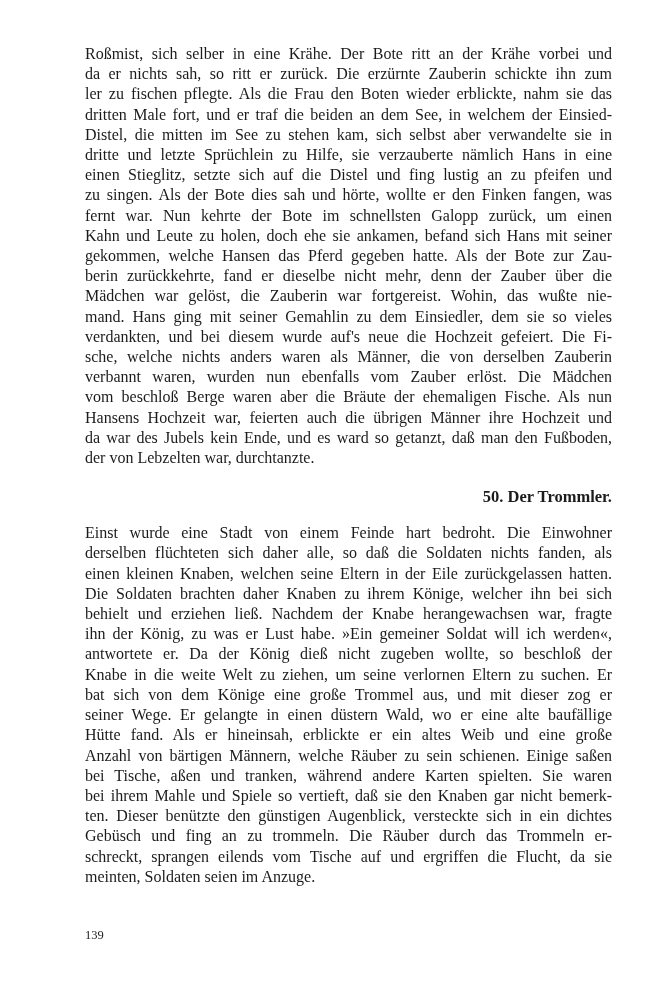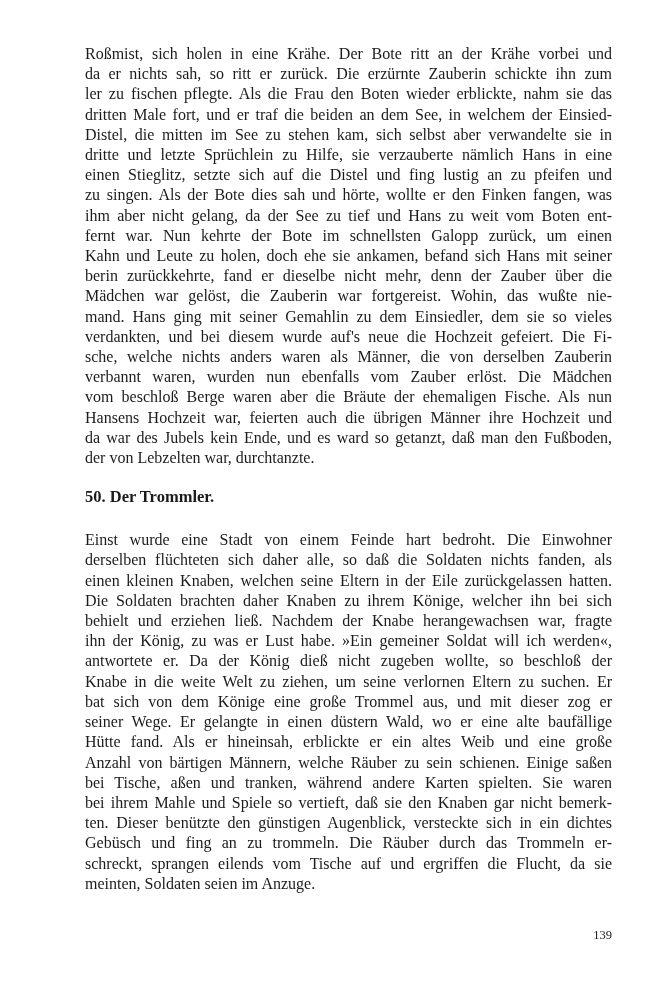--- a/index.html
+++ b/index.html
@@ -29,50 +29,50 @@
     text-align: justify;
     text-align-last: justify;
     white-space: normal;
   }
   .line.last {
     text-align-last: left;
   }
   .heading {
     font-size: 16.5px;
     font-weight: bold;
-    text-align: left;
-    margin: 18px 0 22px 0;
+    text-align: right;
+    margin: 18px 0 15px 0;
     line-height: 22px;
   }
   .page-number {
     position: absolute;
     top: 928px;
     left: 85px;
     width: 527px;
-    text-align: right;
+    text-align: left;
     font-size: 12.5px;
     color: #1b1b1b;
   }
 </style>
 </head>
 <body>
 
 <div class="page">
   <div class="paragraph">
-      <div class="line">Roßmist, sich holen in eine Krähe. Der Bote ritt an der Krähe vorbei und</div>
+      <div class="line">Roßmist, sich selber in eine Krähe. Der Bote ritt an der Krähe vorbei und</div>
       <div class="line">da er nichts sah, so ritt er zurück. Die erzürnte Zauberin schickte ihn zum</div>
       <div class="line">ler zu fischen pflegte. Als die Frau den Boten wieder erblickte, nahm sie das</div>
       <div class="line">dritten Male fort, und er traf die beiden an dem See, in welchem der Einsied-</div>
       <div class="line">Distel, die mitten im See zu stehen kam, sich selbst aber verwandelte sie in</div>
       <div class="line">dritte und letzte Sprüchlein zu Hilfe, sie verzauberte nämlich Hans in eine</div>
       <div class="line">einen Stieglitz, setzte sich auf die Distel und fing lustig an zu pfeifen und</div>
       <div class="line">zu singen. Als der Bote dies sah und hörte, wollte er den Finken fangen, was</div>
-      <div class="line">ihm aber nicht gelang, da der See zu tief und Hans zu weit vom Boten ent-</div>
       <div class="line">fernt war. Nun kehrte der Bote im schnellsten Galopp zurück, um einen</div>
       <div class="line">Kahn und Leute zu holen, doch ehe sie ankamen, befand sich Hans mit seiner</div>
+      <div class="line">gekommen, welche Hansen das Pferd gegeben hatte. Als der Bote zur Zau-</div>
       <div class="line">berin zurückkehrte, fand er dieselbe nicht mehr, denn der Zauber über die</div>
       <div class="line">Mädchen war gelöst, die Zauberin war fortgereist. Wohin, das wußte nie-</div>
       <div class="line">mand. Hans ging mit seiner Gemahlin zu dem Einsiedler, dem sie so vieles</div>
       <div class="line">verdankten, und bei diesem wurde auf's neue die Hochzeit gefeiert. Die Fi-</div>
       <div class="line">sche, welche nichts anders waren als Männer, die von derselben Zauberin</div>
       <div class="line">verbannt waren, wurden nun ebenfalls vom Zauber erlöst. Die Mädchen</div>
       <div class="line">vom beschloß Berge waren aber die Bräute der ehemaligen Fische. Als nun</div>
       <div class="line">Hansens Hochzeit war, feierten auch die übrigen Männer ihre Hochzeit und</div>
       <div class="line">da war des Jubels kein Ende, und es ward so getanzt, daß man den Fußboden,</div>
       <div class="line last">der von Lebzelten war, durchtanzte.</div>

